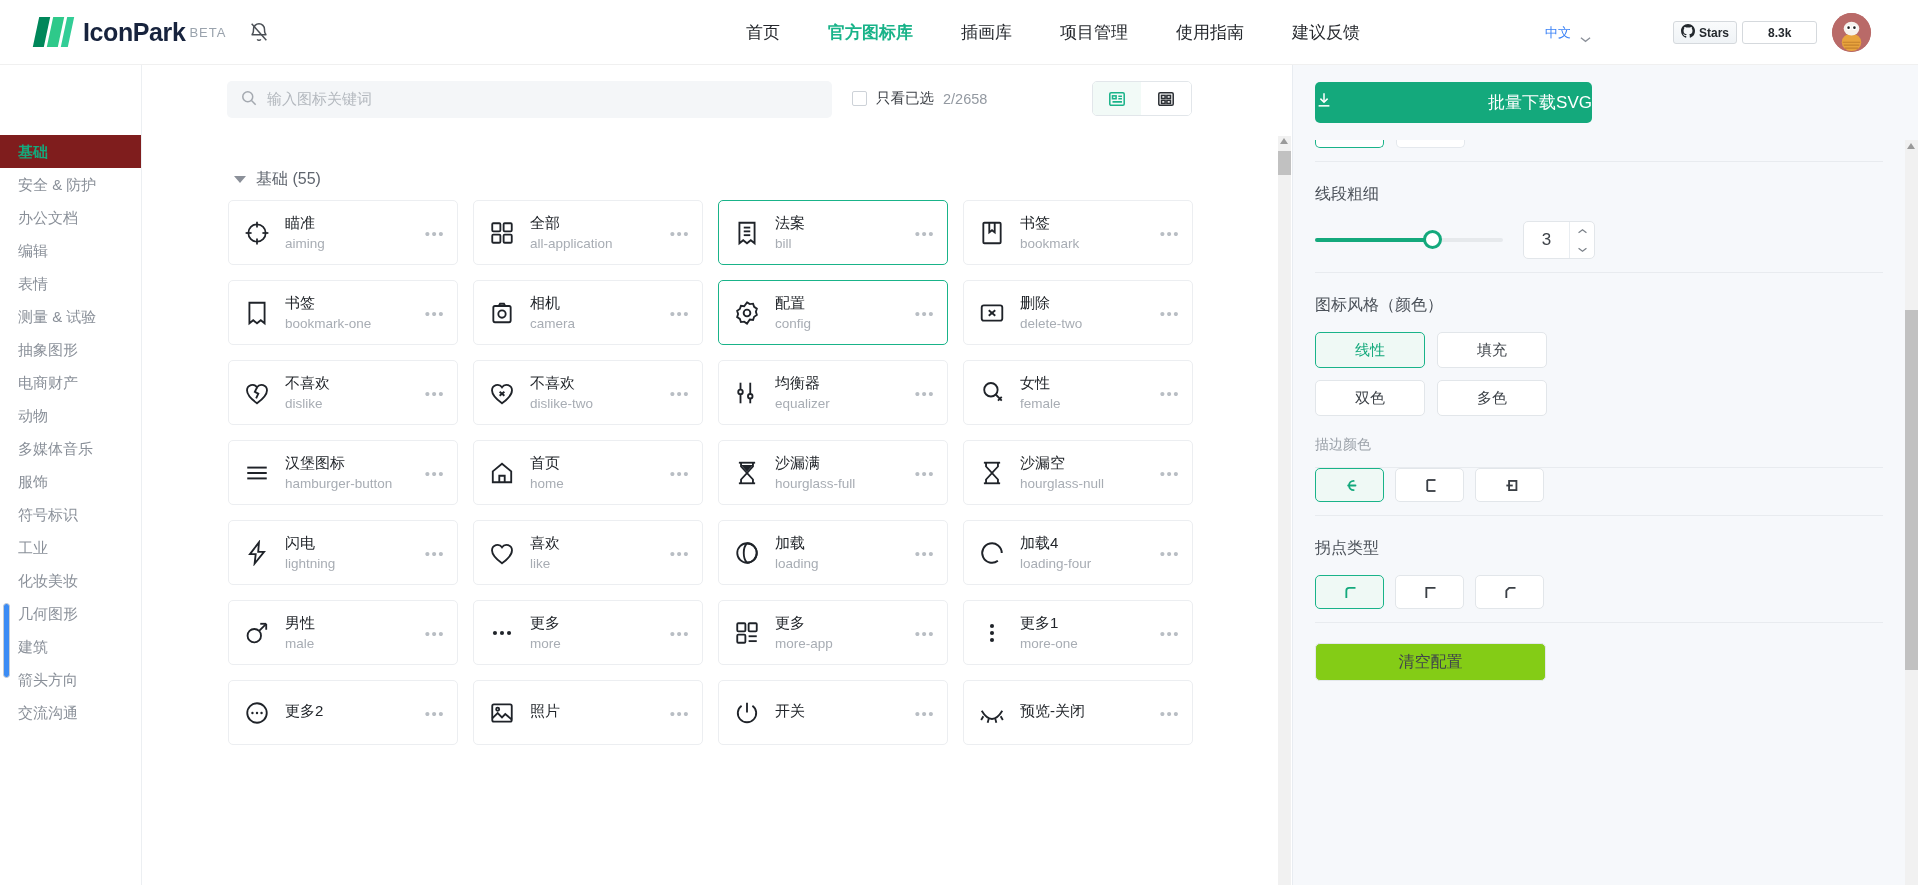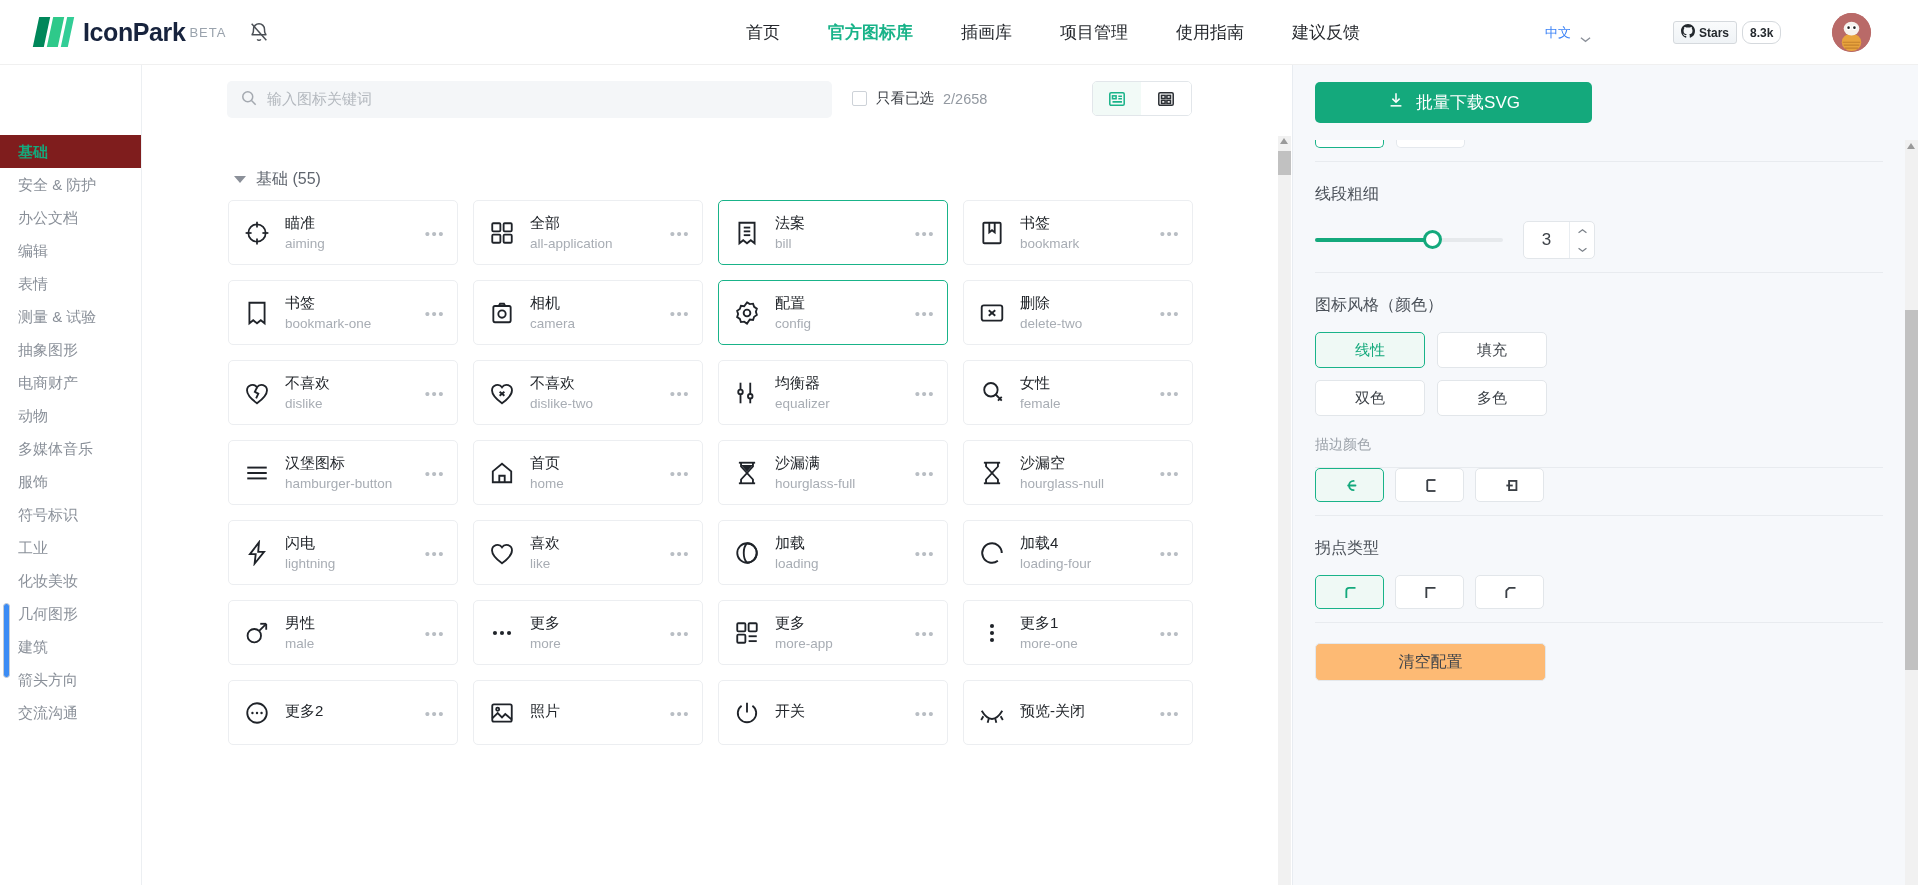--- a/index.html
+++ b/index.html
@@ -55,21 +55,21 @@
     display: flex; align-items: stretch; height: 23px; cursor: pointer;
   }
   .stars-left {
     display: flex; align-items: center; gap: 4px;
     background: linear-gradient(#fafbfc,#eff3f6);
     border: 1px solid #d5d9dd; border-radius: 3px;
     padding: 0 7px; font-size: 12px; font-weight: bold; color: #24292e;
   }
   .stars-count {
     margin-left: 5px; background: #fff; border: 1px solid #d5d9dd;
-    border-radius: 9px; padding: 0 7px; font-size: 12px;
+    border-radius: 3px; padding: 0 25px; font-size: 12px;
     font-weight: bold; color: #24292e; display: flex; align-items: center;
     position: relative;
   }
   .avatar {
     position: absolute; left: 1832px; top: 13px;
     width: 39px; height: 39px; border-radius: 50%;
     background: #b96a68; overflow: hidden;
   }
 
   
@@ -168,21 +168,21 @@
                background: #c1c1c1; }
 
   
   .rightpanel {
     position: absolute; left: 1292px; top: 65px; width: 626px; height: 820px;
     background: #f6f8fb; border-left: 1px solid #e8ecf1;
   }
   .dl-btn {
     position: absolute; left: 22px; top: 17px; width: 277px; height: 41px;
     background: #14a97c; border-radius: 5px; color: #fff;
-    display: flex; align-items: center; justify-content: center; gap: 11px;
+    display: flex; align-items: center; justify-content: space-between; gap: 11px;
     font-size: 17px; cursor: pointer;
   }
   .panel-body {
     position: absolute; left: 0; top: 75px; width: 612px; height: 745px;
     padding: 0 22px; overflow: hidden;
   }
   .stub-row {
     display: flex; gap: 12px; margin-top: 0px;
   }
   .stub { width: 69px; height: 8px; border: 1px solid #e4e8ed;
@@ -221,21 +221,21 @@
             border-radius: 4px; background: #fff; display: flex;
             align-items: center; padding-left: 13px; font-size: 14px;
             color: #3d4248; cursor: text; }
   .small-label { font-size: 14px; color: #9ba1a9; margin: 20px 0 8px 0; }
   .tri-grid { display: grid; grid-template-columns: 69px 69px 69px; gap: 11px; }
   .tbtn { height: 34px; border: 1px solid #e2e6ea; border-radius: 5px;
           background: #fff; display: flex; align-items: center;
           justify-content: center; cursor: pointer; color: #3a3f45; }
   .tbtn.sel { border-color: #19b389; background: #eff9f5; color: #14a97c; }
   .clear-btn { margin-top: 20px; width: 231px; height: 38px;
-               border: 1px solid #e4e8ec; border-radius: 5px; background: #fdba74;
+               border: 1px solid #e4e8ec; border-radius: 5px; background: #84cc16;
                display: flex; align-items: center; justify-content: center;
                font-size: 16px; color: #40454b; cursor: pointer; }
   .panel-scrollbar { position: absolute; right: 0; top: 75px;
                      width: 13px; height: 810px; background: #f1f1f1; }
   .psb-up { position: absolute; top: 3px; left: 2px; width: 0; height: 0;
             border-left: 4px solid transparent; border-right: 4px solid transparent;
             border-bottom: 6px solid #9a9a9a; }
   .psb-thumb { position: absolute; top: 170px; left: 0; width: 13px;
                height: 360px; background: #c1c1c1; }
 </style>

